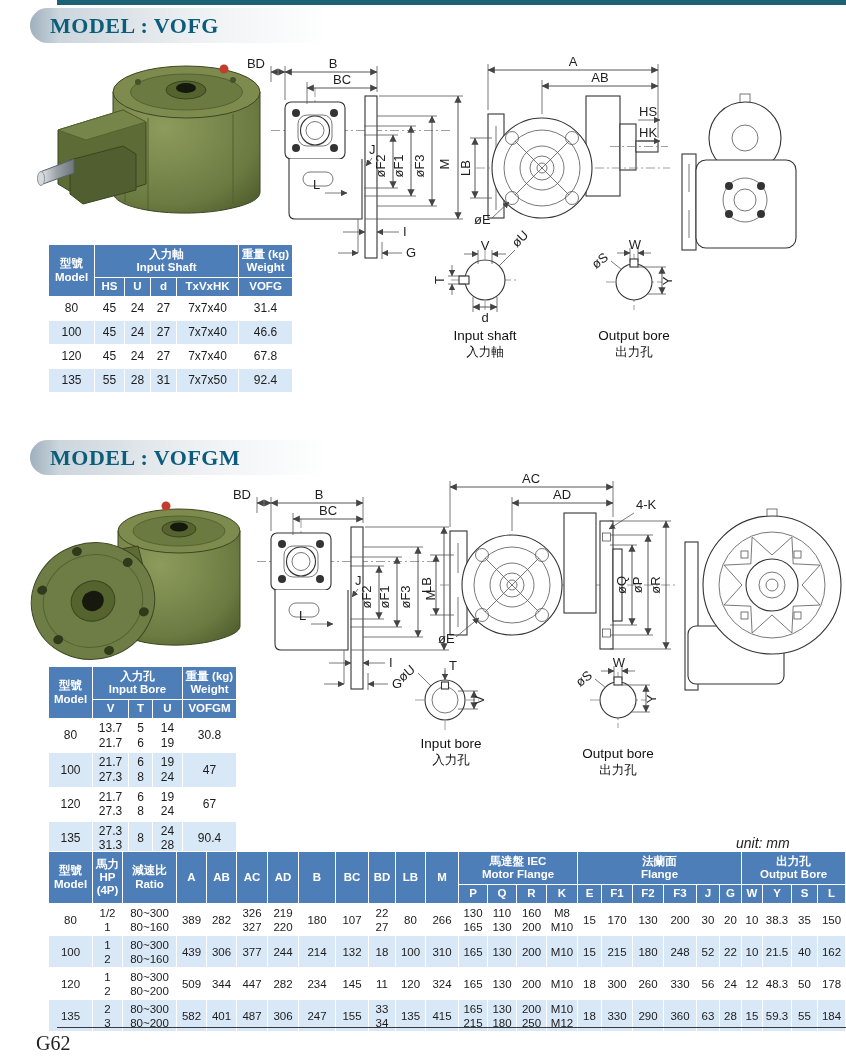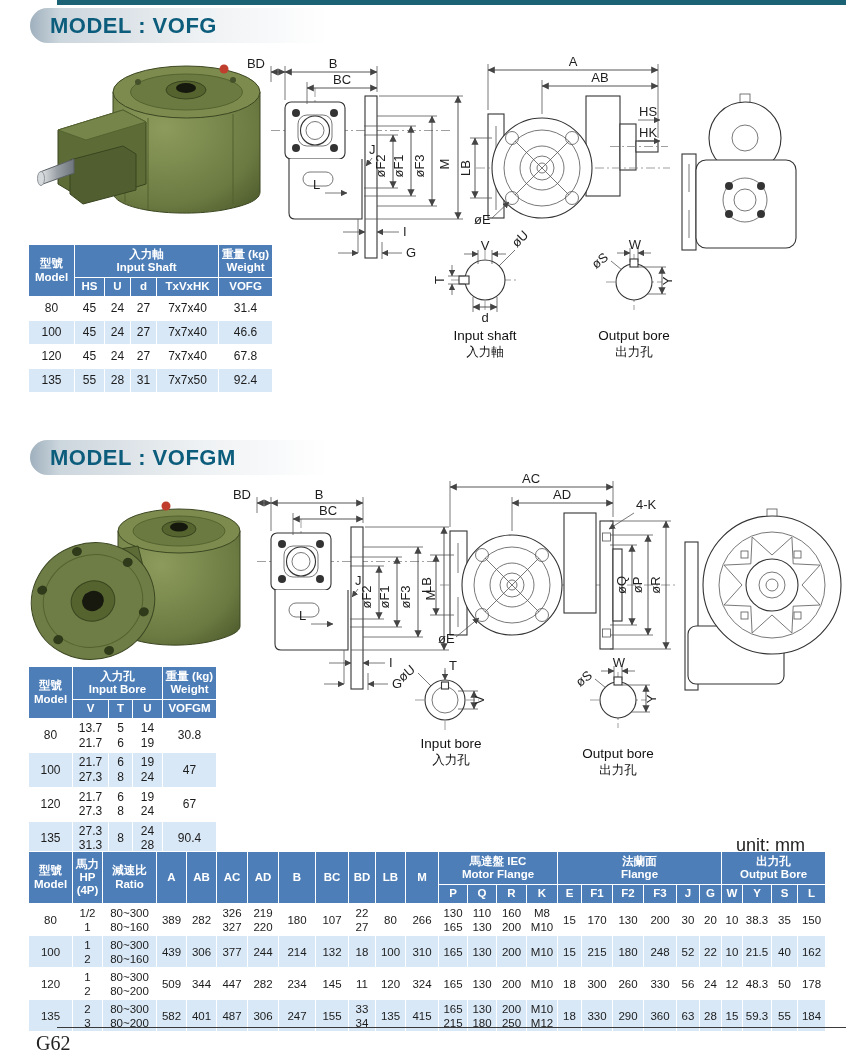--- a/index.html
+++ b/index.html
@@ -2,41 +2,41 @@
 <html><head>
 <meta charset="utf-8">
 <style>
   html,body{margin:0;padding:0;background:#fff;}
   #page{position:relative;width:846px;height:1060px;background:#fff;overflow:hidden;
         font-family:"Liberation Sans",sans-serif;}
   .topbar{position:absolute;left:57px;top:0;width:789px;height:5px;background:#1b6374;}
   .pill{position:absolute;left:30px;width:372px;height:35px;border-radius:18px;
         background:linear-gradient(90deg,#9fb0bd 0%,#ccd6dd 8%,#eef1f3 45%,#ffffff 80%);}
   .pill span{display:block;padding-left:20px;line-height:35px;font-size:22px;font-weight:bold;
-        color:#0c5c7c;letter-spacing:.5px;}
+        color:#0c5c7c;letter-spacing:.5px;font-family:Liberation Serif, serif;}
   .pill1{top:8px;} .pill2{top:440px;}
   svg{position:absolute;overflow:visible;}
   svg text{font-family:"Liberation Sans",sans-serif;font-size:13px;fill:#1e1e1e;}
   svg text.cap{font-size:13.5px;fill:#111;text-anchor:middle;}
   svg text.capzh{font-size:12.5px;fill:#111;text-anchor:middle;}
   .thin{stroke:#555;stroke-width:.8;fill:none;}
   .out{stroke:#333;stroke-width:1.1;fill:#fff;}
   .dim{stroke:#444;stroke-width:.9;fill:none;}
   .cl{stroke:#777;stroke-width:.7;fill:none;stroke-dasharray:9 3 2 3;}
-  table.spec{position:absolute;border-collapse:collapse;table-layout:fixed;}
+  table.spec{position:absolute;border-collapse:collapse;table-layout:fixed;margin-left:20px;}
   .spec th{background:#4d7eb8;color:#fff;font-weight:bold;font-size:11.5px;line-height:1.15;
         white-space:pre-line;border:1.5px solid #fff;padding:1px 0;text-align:center;vertical-align:middle;}
   .spec thead tr:first-child th{height:30px;}
   .spec thead tr:last-child th{height:16px;}
   .spec td{font-size:12px;color:#1c1c1c;text-align:center;vertical-align:middle;white-space:pre-line;
         border:1.5px solid #fff;padding:2px 0;line-height:1.22;background:#fff;}
   .spec tr.alt td{background:#d9e8f6;}
   #vofg-table td{height:19px;}
   #main-table td{font-size:11.5px;padding:1.5px 0;}
-  .unit{position:absolute;left:736px;top:835px;font-size:18px;color:#222;}
+  .unit{position:absolute;left:736px;top:835px;font-size:14px;color:#222;font-style:italic;}
   .footline{position:absolute;left:57px;top:1027px;width:789px;height:1px;background:#3a3a3a;}
   .pageno{position:absolute;left:36px;top:1032px;font-family:"Liberation Serif",serif;
         font-size:20px;color:#222;}
 </style>
 </head>
 <body>
 
 <div id="page">
   <div class="topbar"></div>
 

